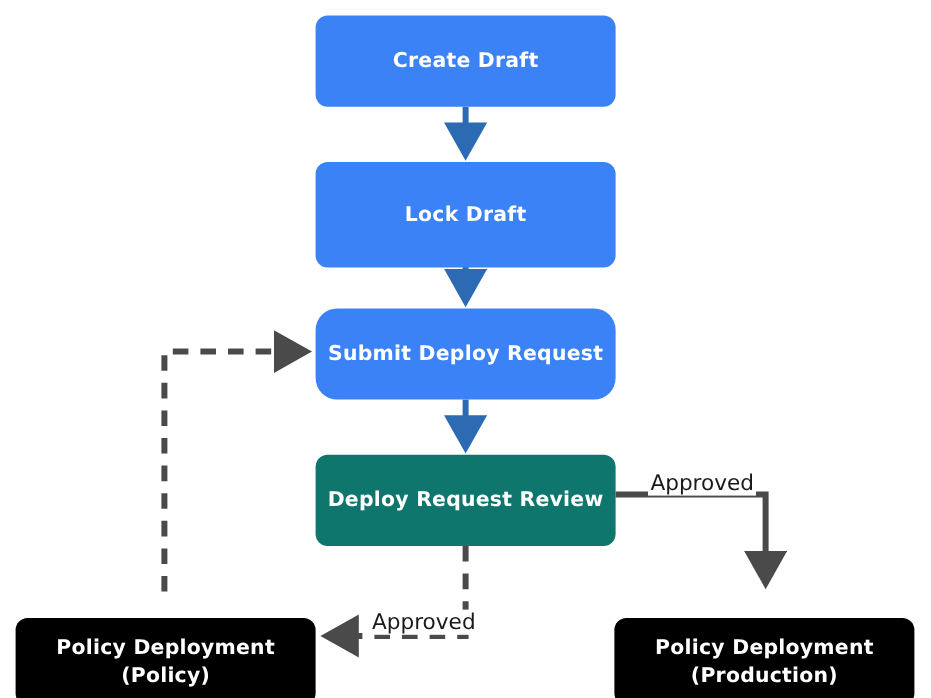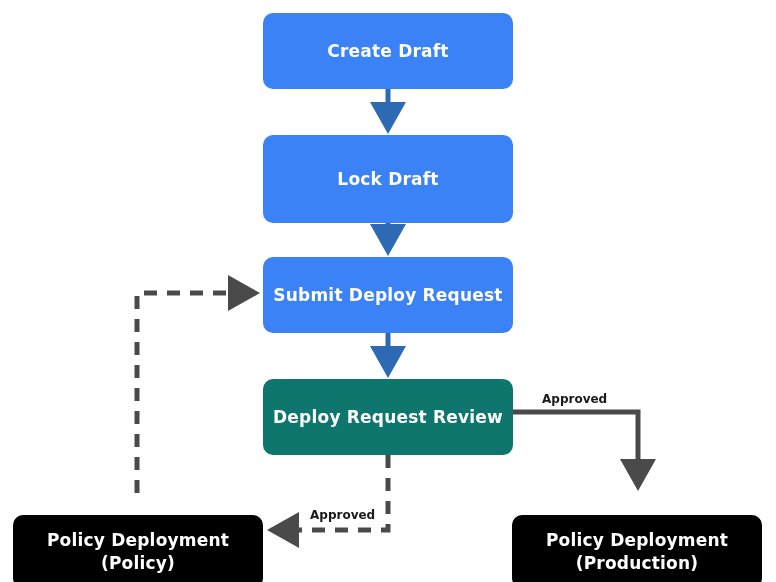--- a/index.html
+++ b/index.html
@@ -39,29 +39,29 @@
     letter-spacing: 0.2px;
     padding: 4px 10px;
     z-index: 2;
   }
   .node-blue   { background: #3b82f6; }
   .node-dark   { background: #0f766e; }
   .node-green  { background: #000000; margin-top: 22px; }
 
   .node-create   { left: 263px; top: 13px;  width: 250px; height: 76px; }
   .node-lock     { left: 263px; top: 135px; width: 250px; height: 88px; }
-  .node-submit   { left: 263px; top: 257px; width: 250px; height: 76px; }
+  .node-submit   { left: 263px; top: 257px; width: 250px; height: 76px; border-radius: 18px; }
   .node-review   { left: 263px; top: 379px; width: 250px; height: 76px; }
   .node-staging  { left: 13px;  top: 493px; width: 250px; height: 73px; }
   .node-prod     { left: 512px; top: 493px; width: 250px; height: 73px; }
 
   .edge-label {
     position: absolute;
-    font-size: 12px;
-    font-weight: bold;
+    font-size: 18px;
+    font-weight: normal;
     color: #1a1a1a;
     white-space: nowrap;
     z-index: 3;
     background: #ffffff;
     padding: 0 2px;
   }
   .label-approved-prod    { left: 540px; top: 392px; }
   .label-approved-staging { left: 308px; top: 508px; }
 </style>
 </head>

